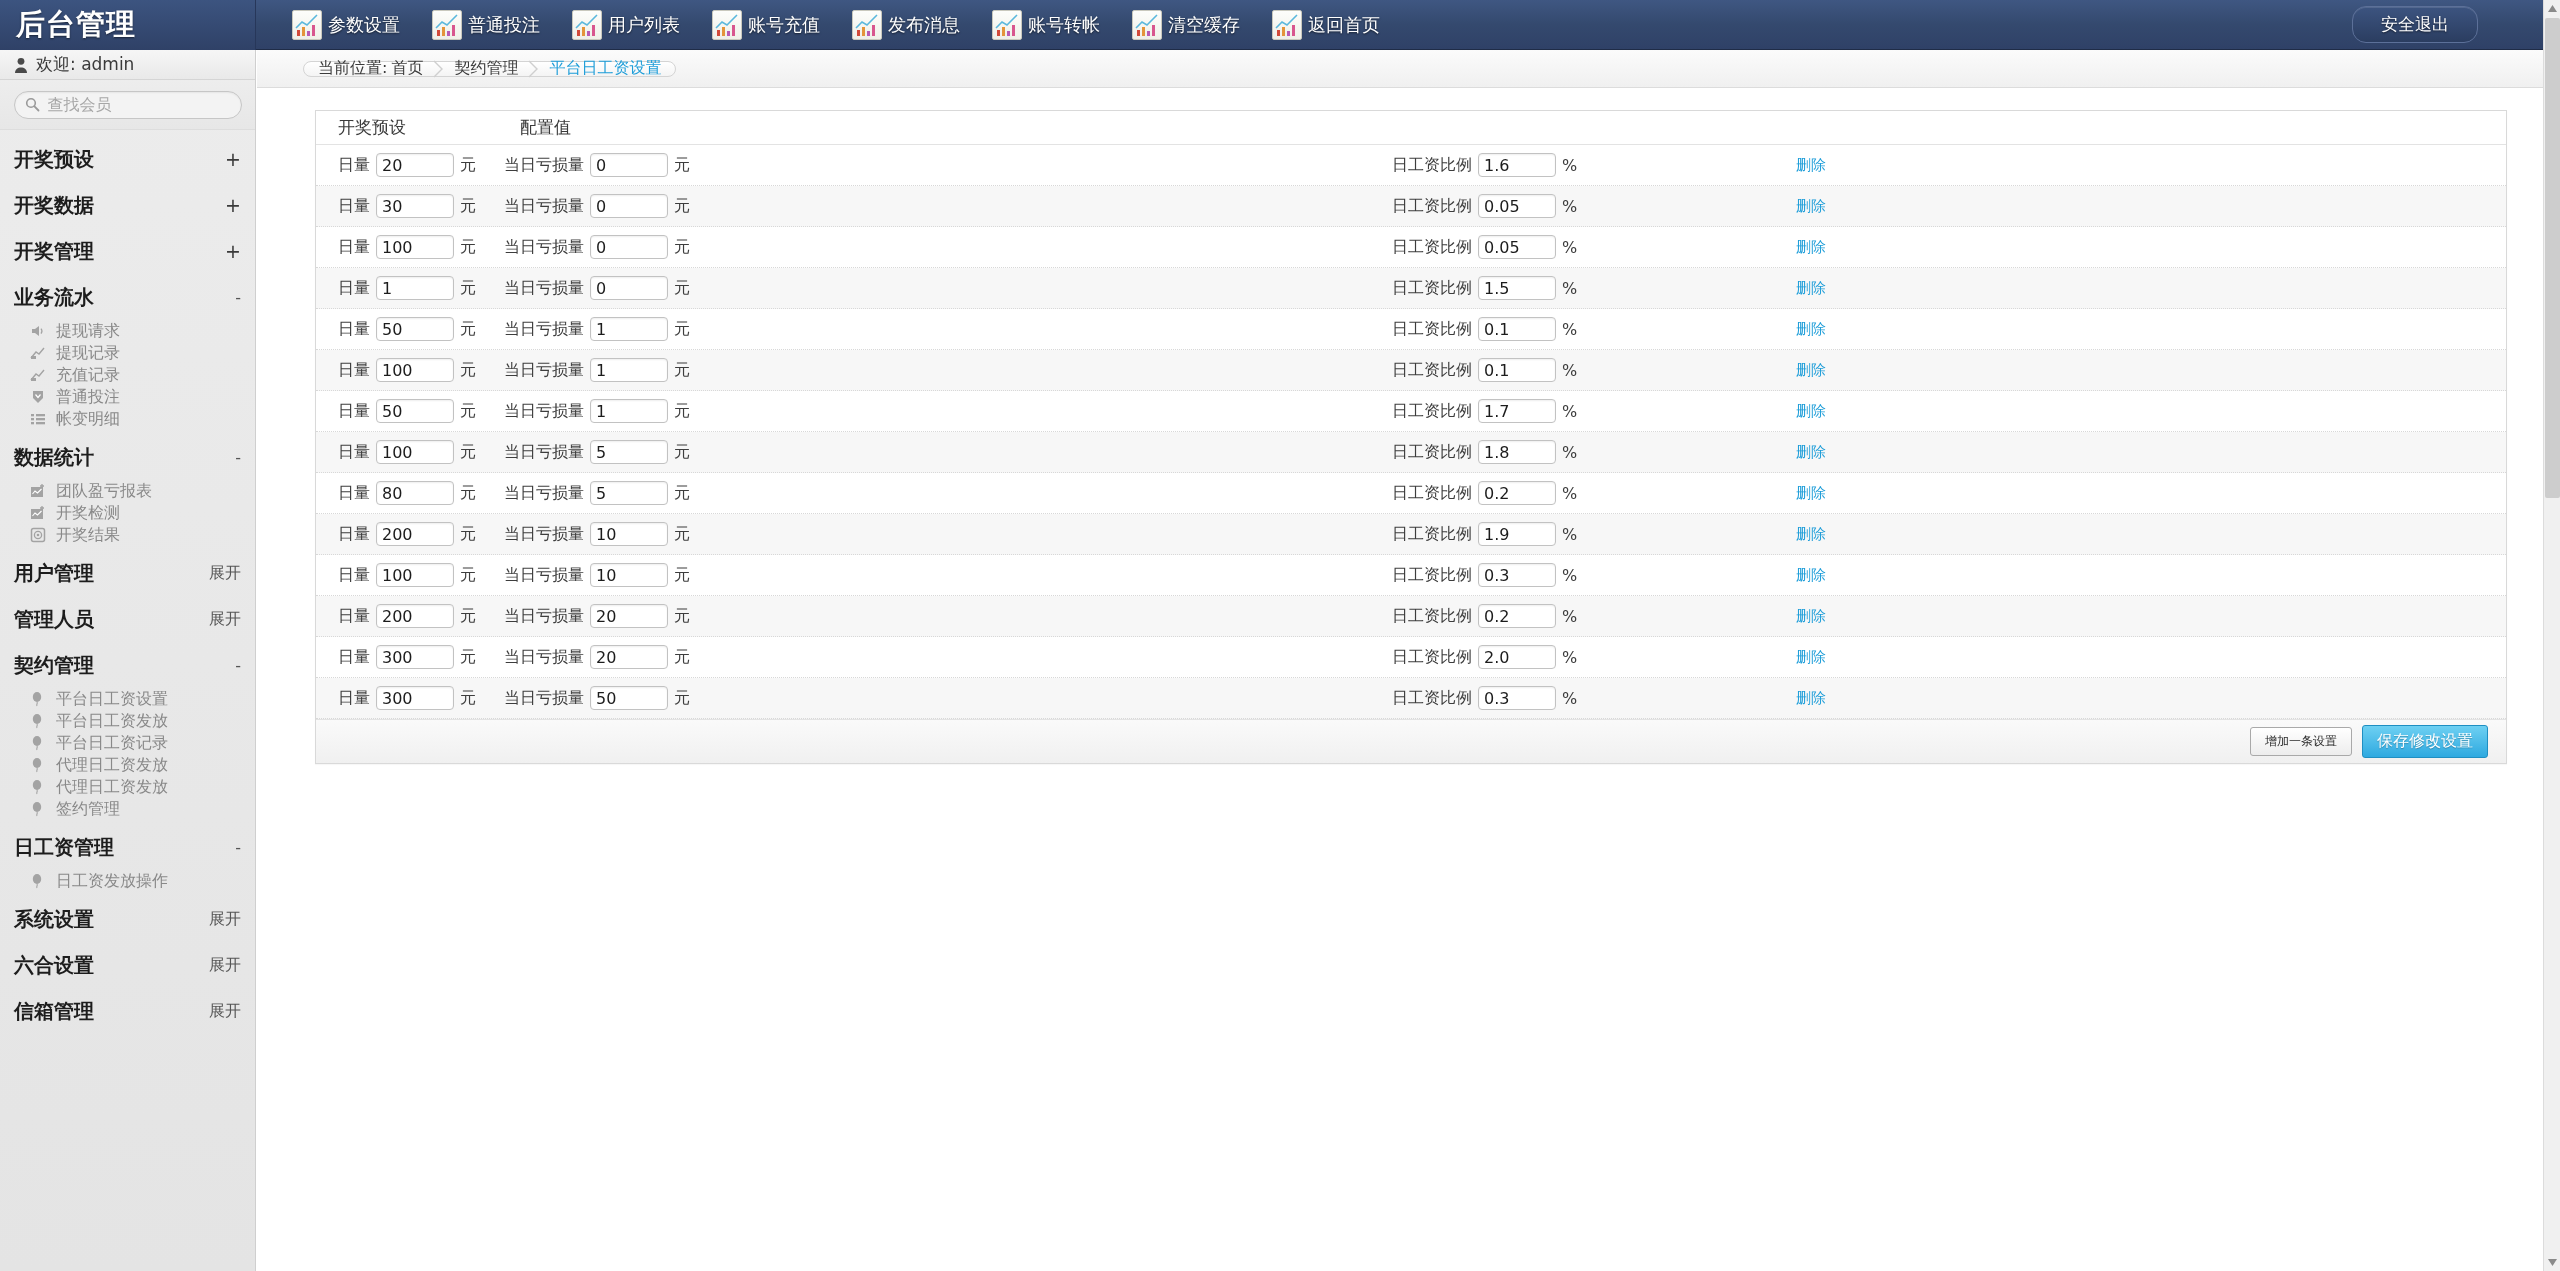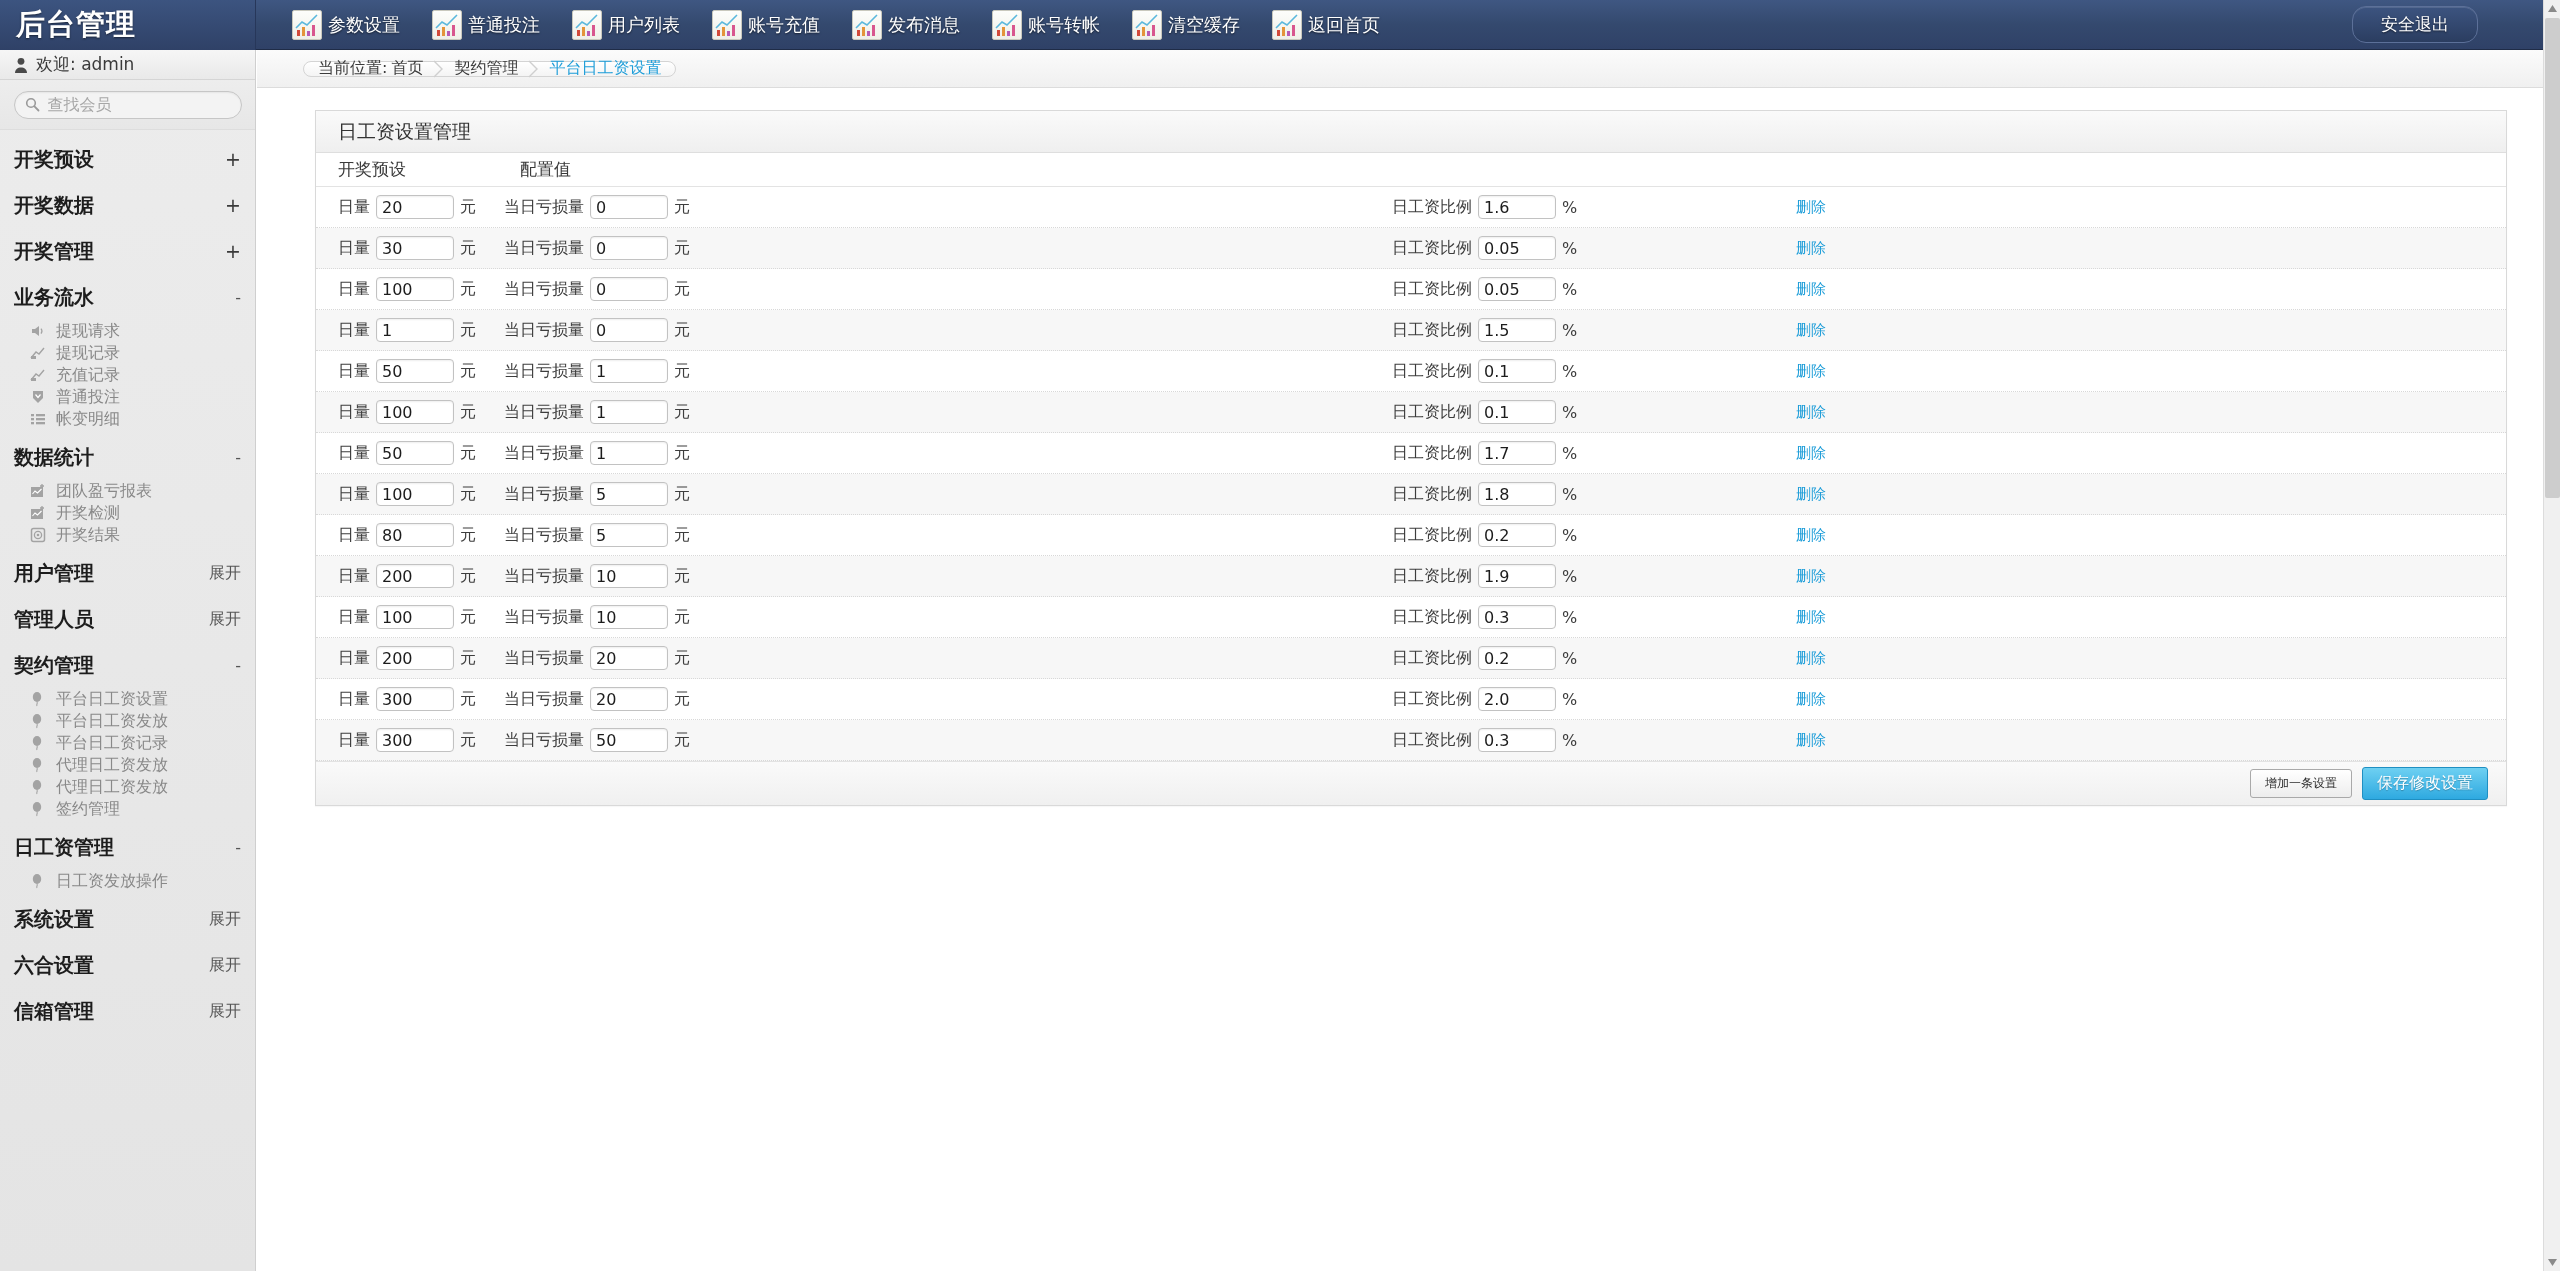--- a/index.html
+++ b/index.html
@@ -605,21 +605,20 @@
           </svg></span>
         <span class="crumb">契约管理</span>
         <span class="crumb-sep"><svg width="11" height="18" viewBox="0 0 11 18">
             <polyline points="1,1 9,9 1,17" fill="none" stroke="#cfcfcf" stroke-width="1.4"></polyline>
           </svg></span>
         <span class="crumb active">平台日工资设置</span>
       </div>
   </div>
 
   <div class="panel">
-    <div class="panel-head">日工资设置管理</div>
     <div class="tbl-head">
       <div class="th-item">开奖预设</div>
       <div class="th-val">配置值</div>
     </div>
     <div class="rows">
         <div class="row">
           <div class="cell c1">
             <span class="cell-label">日量</span>
             <input class="inp inp-a" type="text" value="20" style="">
             <span class="cell-unit">元</span>

